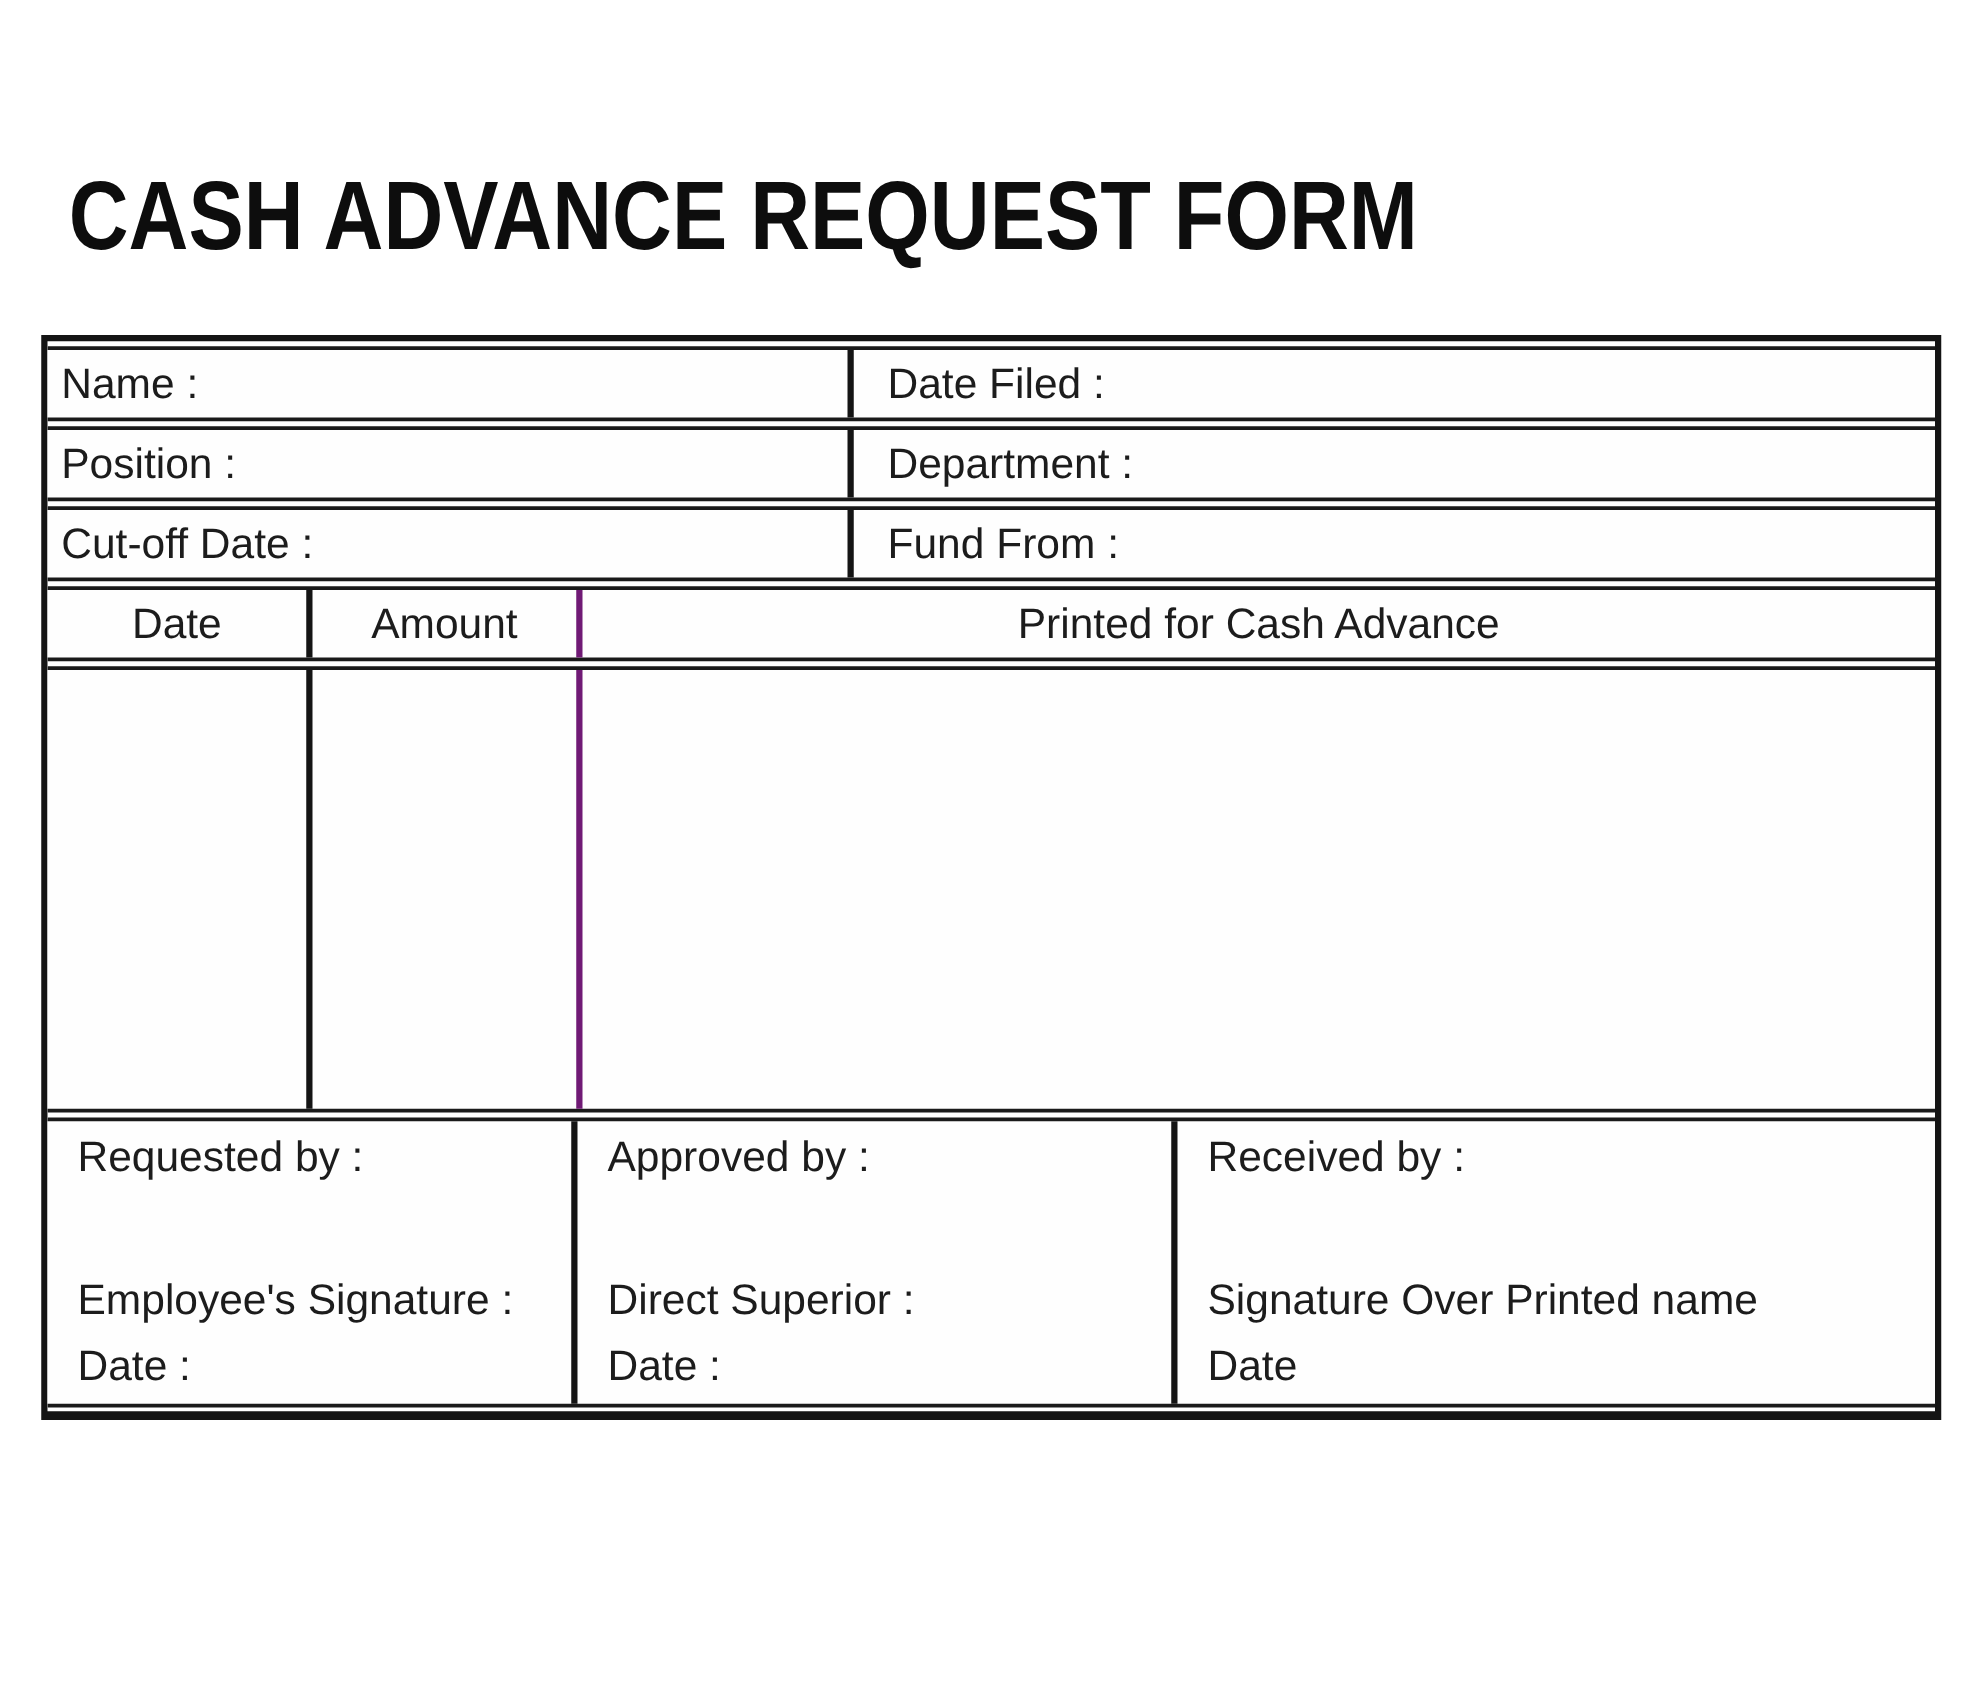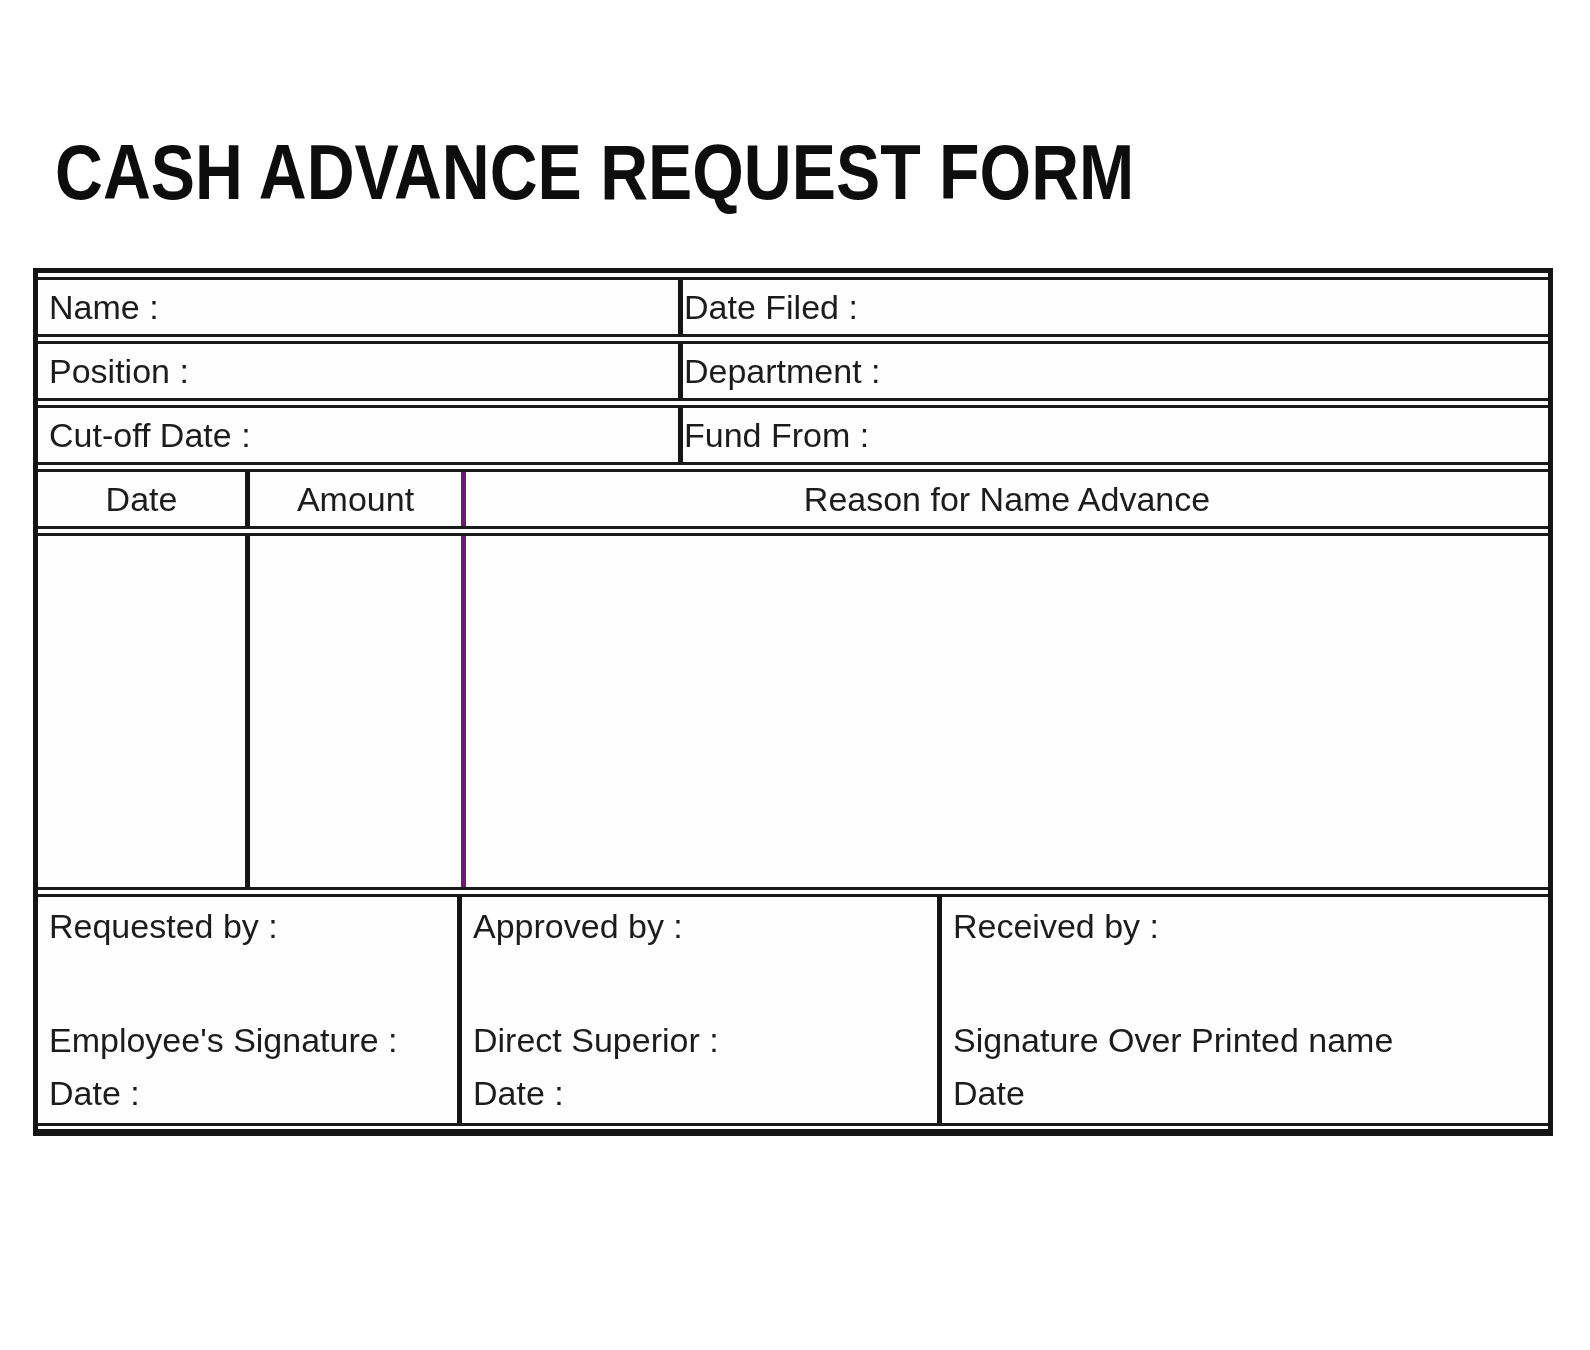--- a/index.html
+++ b/index.html
@@ -45,36 +45,36 @@
 
   .info-row { height: 60px; flex: none; }
   .header-row { height: 60px; flex: none; }
   .body-row { flex: 1 1 auto; }
   .sig-row { height: 232px; flex: none; }
 
   .cell { display: flex; align-items: center; font-size: 34px; }
 
   
   .info-left  { width: 645px; flex: none; border-right: 5px solid #141414; padding-left: 11px; }
-  .info-right { flex: 1 1 auto; padding-left: 1px; }
+  .info-right { flex: 1 1 auto; padding-left: 27px; }
 
   
   .col-date   { width: 212px; flex: none; border-right: 5px solid #141414; justify-content: center; }
   .col-amount { width: 216px; flex: none; border-right: 5px solid #701a75; justify-content: center; }
   .col-reason { flex: 1 1 auto; justify-content: center; }
 
   .body-row .cell { justify-content: flex-start; align-items: flex-start; }
 
   
   .sig-cell {
     display: flex;
     flex-direction: column;
     align-items: flex-start;
     font-size: 34px;
-    padding: 10px 4px 10px 11px;
+    padding: 10px 4px 10px 24px;
     overflow: visible;
   }
   .sig-1 { width: 424px; flex: none; border-right: 5px solid #141414; }
   .sig-2 { width: 480px; flex: none; border-right: 5px solid #141414; }
   .sig-3 { flex: 1 1 auto; }
 
   .sig-line2 { margin-top: auto; white-space: nowrap; }
   .sig-line3 { margin-top: 14px; white-space: nowrap; }
 
   .label { white-space: nowrap; }
@@ -116,21 +116,21 @@
     </div>
 
     <div class="row header-row">
       <div class="cell col-date">
         <span class="label">Date</span>
       </div>
       <div class="cell col-amount">
         <span class="label">Amount</span>
       </div>
       <div class="cell col-reason">
-        <span class="label">Reason for Name Advance</span>
+        <span class="label">Printed for Cash Advance</span>
       </div>
     </div>
 
     <div class="row body-row">
       <div class="cell col-date"></div>
       <div class="cell col-amount"></div>
       <div class="cell col-reason"></div>
     </div>
 
     <div class="row sig-row">

